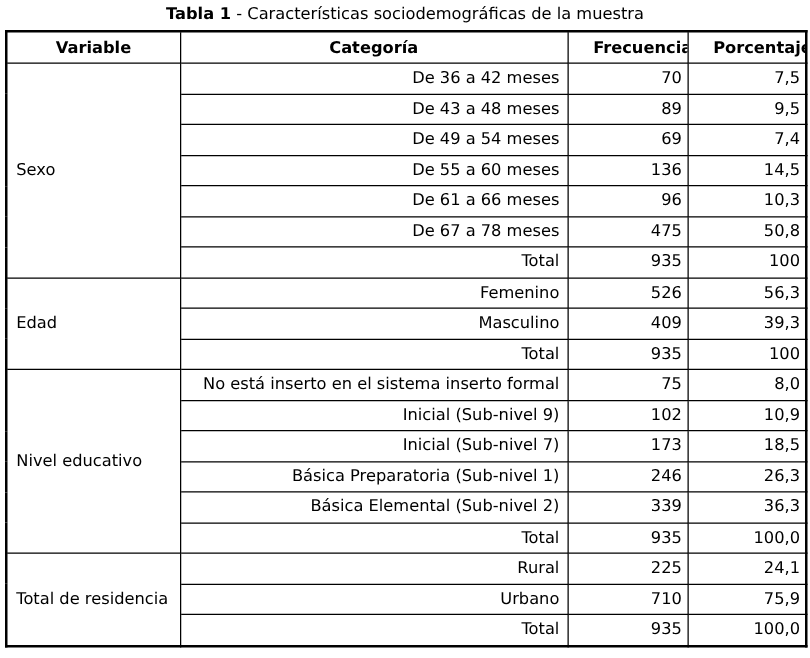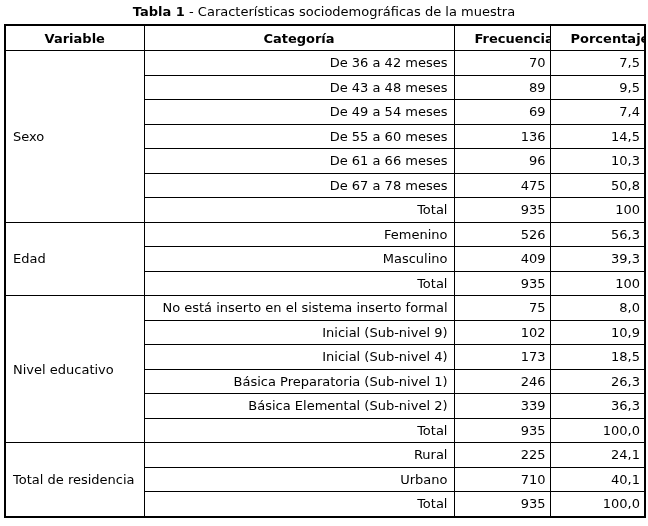--- a/index.html
+++ b/index.html
@@ -146,21 +146,21 @@
           <td class="cat-cell">No está inserto en el sistema inserto formal</td>
           <td class="num-cell">75</td>
           <td class="num-cell">8,0</td>
         </tr>
         <tr>
           <td class="cat-cell">Inicial (Sub-nivel 9)</td>
           <td class="num-cell">102</td>
           <td class="num-cell">10,9</td>
         </tr>
         <tr>
-          <td class="cat-cell">Inicial (Sub-nivel 4)</td>
+          <td class="cat-cell">Inicial (Sub-nivel 7)</td>
           <td class="num-cell">173</td>
           <td class="num-cell">18,5</td>
         </tr>
         <tr>
           <td class="cat-cell">Básica Preparatoria (Sub-nivel 1)</td>
           <td class="num-cell">246</td>
           <td class="num-cell">26,3</td>
         </tr>
         <tr>
           <td class="cat-cell">Básica Elemental (Sub-nivel 2)</td>
@@ -174,21 +174,21 @@
         </tr>
         <tr>
           <td class="var-cell" rowspan="3">Total de residencia</td>
           <td class="cat-cell">Rural</td>
           <td class="num-cell">225</td>
           <td class="num-cell">24,1</td>
         </tr>
         <tr>
           <td class="cat-cell">Urbano</td>
           <td class="num-cell">710</td>
-          <td class="num-cell">40,1</td>
+          <td class="num-cell">75,9</td>
         </tr>
         <tr>
           <td class="cat-cell">Total</td>
           <td class="num-cell">935</td>
           <td class="num-cell">100,0</td>
         </tr>
       </tbody>
   </table>
 
 </div>

